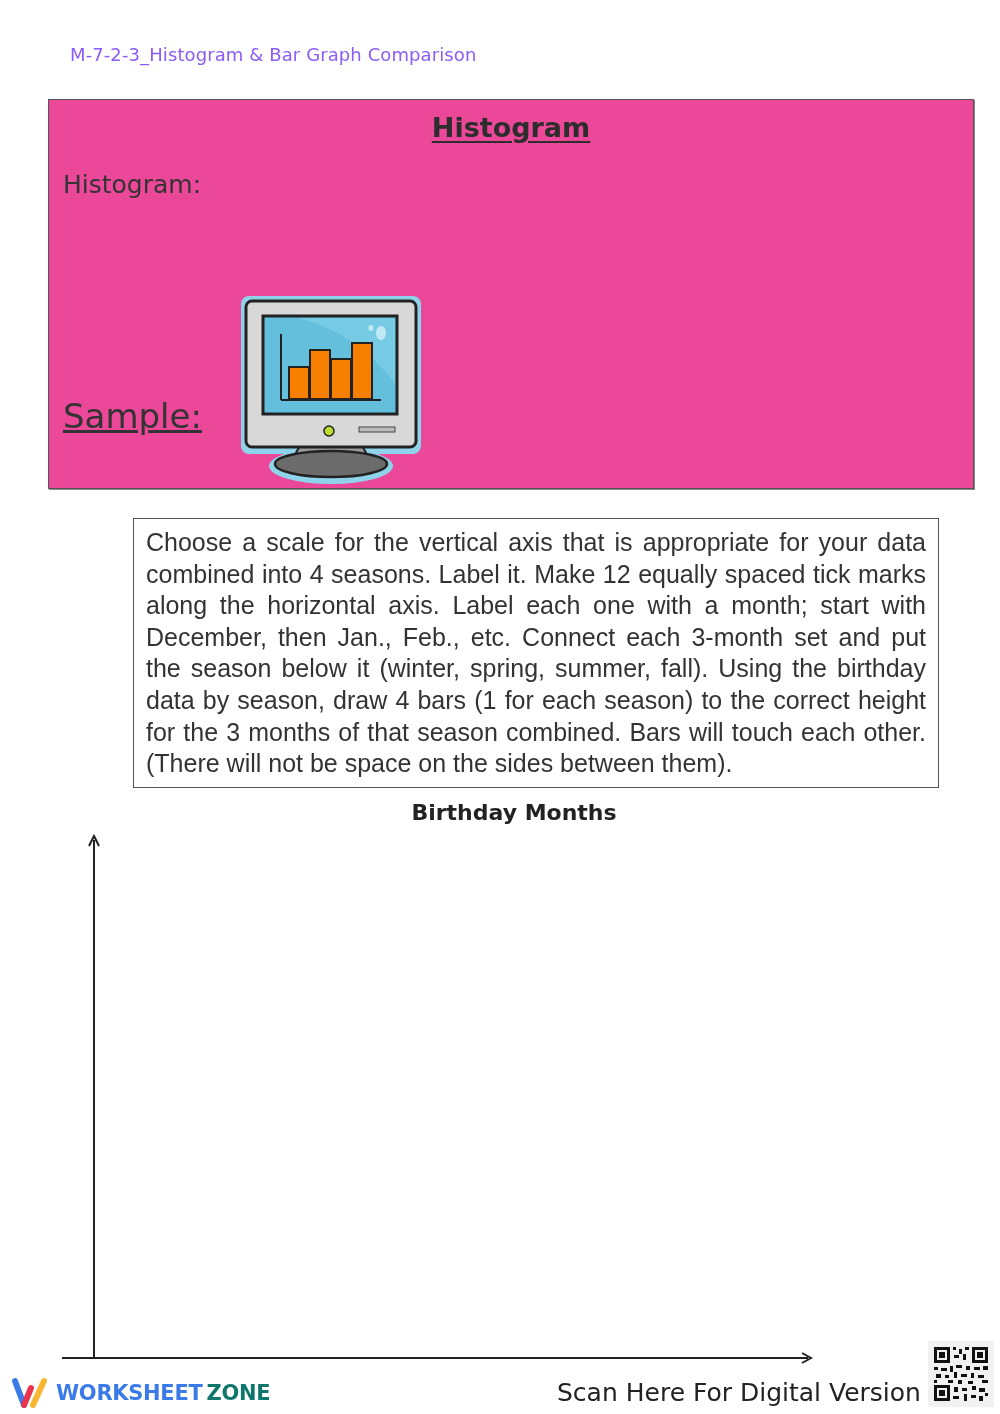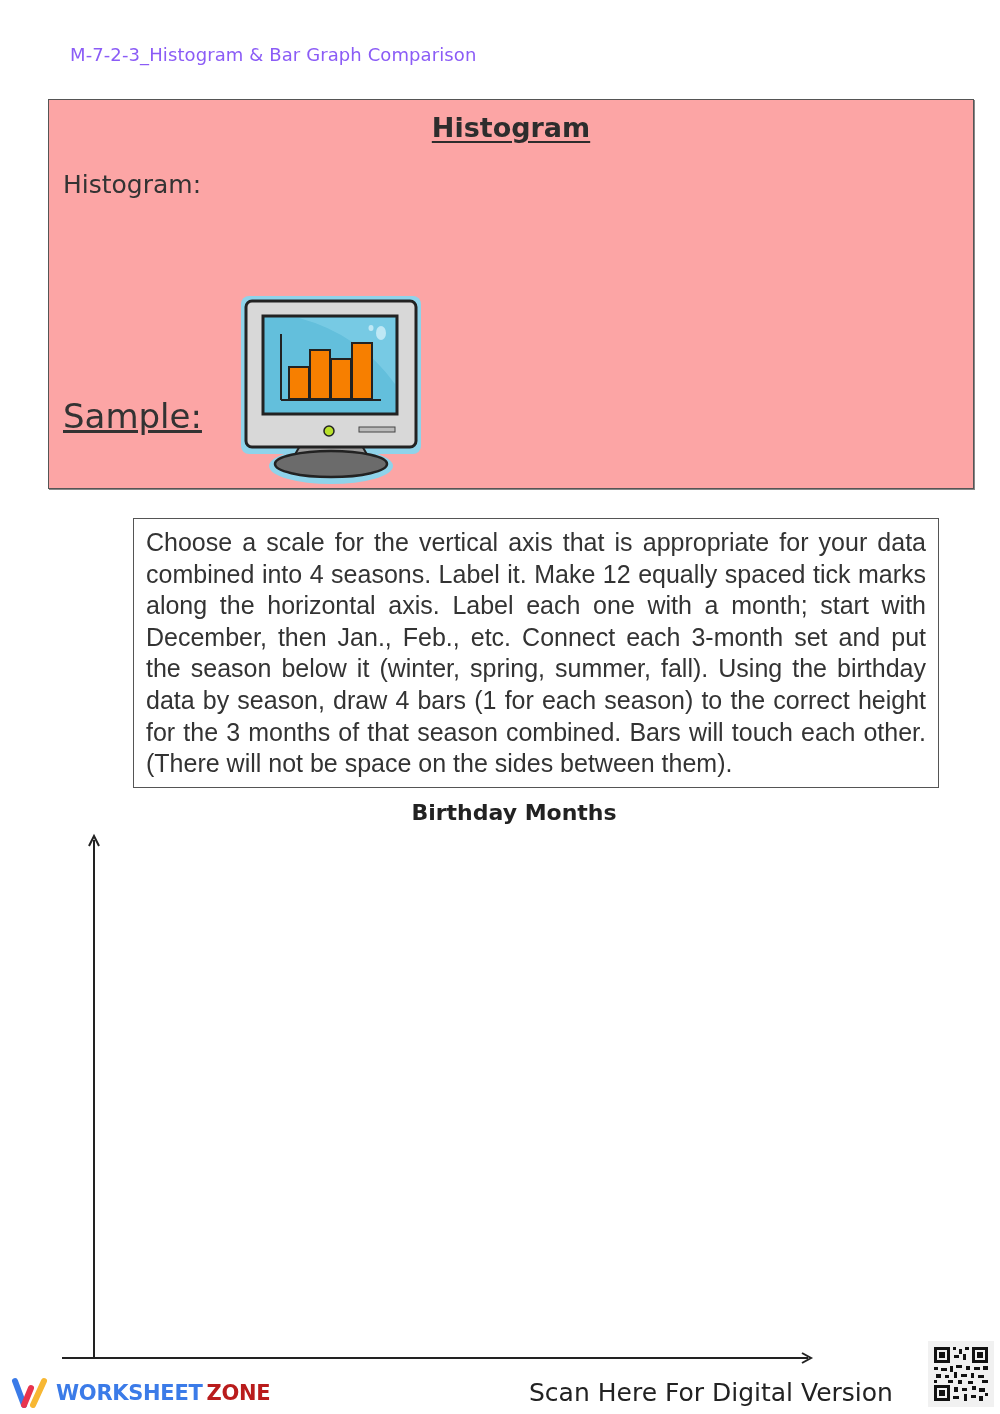--- a/index.html
+++ b/index.html
@@ -1,40 +1,40 @@
 <!DOCTYPE html>
 <html><head>
   <meta charset="utf-8">
   <style>
     html, body { margin: 0; padding: 0; background: #ffffff; }
     body { width: 1000px; height: 1414px; position: relative; overflow: hidden;
            font-family: "DejaVu Sans", sans-serif; color: #2b2b2b; }
     .doc-title { position: absolute; left: 50px; top: 44px; font-size: 18px; color: #8b5cf6;
                  letter-spacing: 0.1px; white-space: nowrap; margin-left: 20px; }
     .hist-box { position: absolute; left: 48px; top: 99px; width: 924px; height: 388px;
-                background: #fca5a5; border: 1.5px solid #555; box-shadow: 1px 1px 0 #888; }
+                background: #ec4899; border: 1.5px solid #555; box-shadow: 1px 1px 0 #888; }
     .hist-heading { position: absolute; left: 0; right: 0; top: 12px; text-align: center;
                     font-size: 27px; font-weight: bold; color: #2d2d2d; }
     .hist-heading span { text-decoration: underline; text-underline-offset: 4px; }
     .def-label { position: absolute; left: 14px; top: 70px; font-size: 25px; color: #333; }
     .sample-label { position: absolute; left: 14px; top: 296px; font-size: 34px; color: #333; text-decoration: underline; }
     .monitor { position: absolute; left: 190px; top: 194px; width: 186px; height: 192px; }
     .instr-box { position: absolute; left: 133px; top: 518px; width: 780px; height: 252px;
                  border: 1.5px solid #555; padding: 8px 12px 8px 12px; font-size: 25px;
                  line-height: 31.6px; text-align: justify; color: #333;
                  font-family: "Liberation Sans", sans-serif; }
     .chart-title { position: absolute; left: 0; width: 1028px; top: 800px; text-align: center;
                    font-size: 22px; font-weight: bold; color: #222; }
     .axes { position: absolute; left: 0; top: 0; width: 1000px; height: 1414px; pointer-events: none; }
     .brand { position: absolute; left: 10px; top: 1374px; height: 38px; display: flex; align-items: center; }
     .brand-text { font-family: "DejaVu Sans", sans-serif; font-weight: bold; font-size: 21px;
                   margin-left: 6px; letter-spacing: -0.3px; }
     .brand-text .b1 { color: #3b7be8; margin-top: 20px; }
-    .brand-text .b2 { color: #b91c1c; margin-left: 4px; }
-    .scan-text { position: absolute; left: 529px; top: 1378px; font-size: 25px; color: #222; white-space: nowrap; }
+    .brand-text .b2 { color: #0f766e; margin-left: 4px; }
+    .scan-text { position: absolute; left: 557px; top: 1378px; font-size: 25px; color: #222; white-space: nowrap; }
     .qr { position: absolute; left: 928px; top: 1341px; width: 66px; height: 66px; background: #f1f1f1; }
   </style>
 </head>
 <body>
 
 <div class="doc-title">M-7-2-3_Histogram &amp; Bar Graph Comparison</div>
 
 <div class="hist-box">
   <div class="hist-heading">
     <span>Histogram</span>

